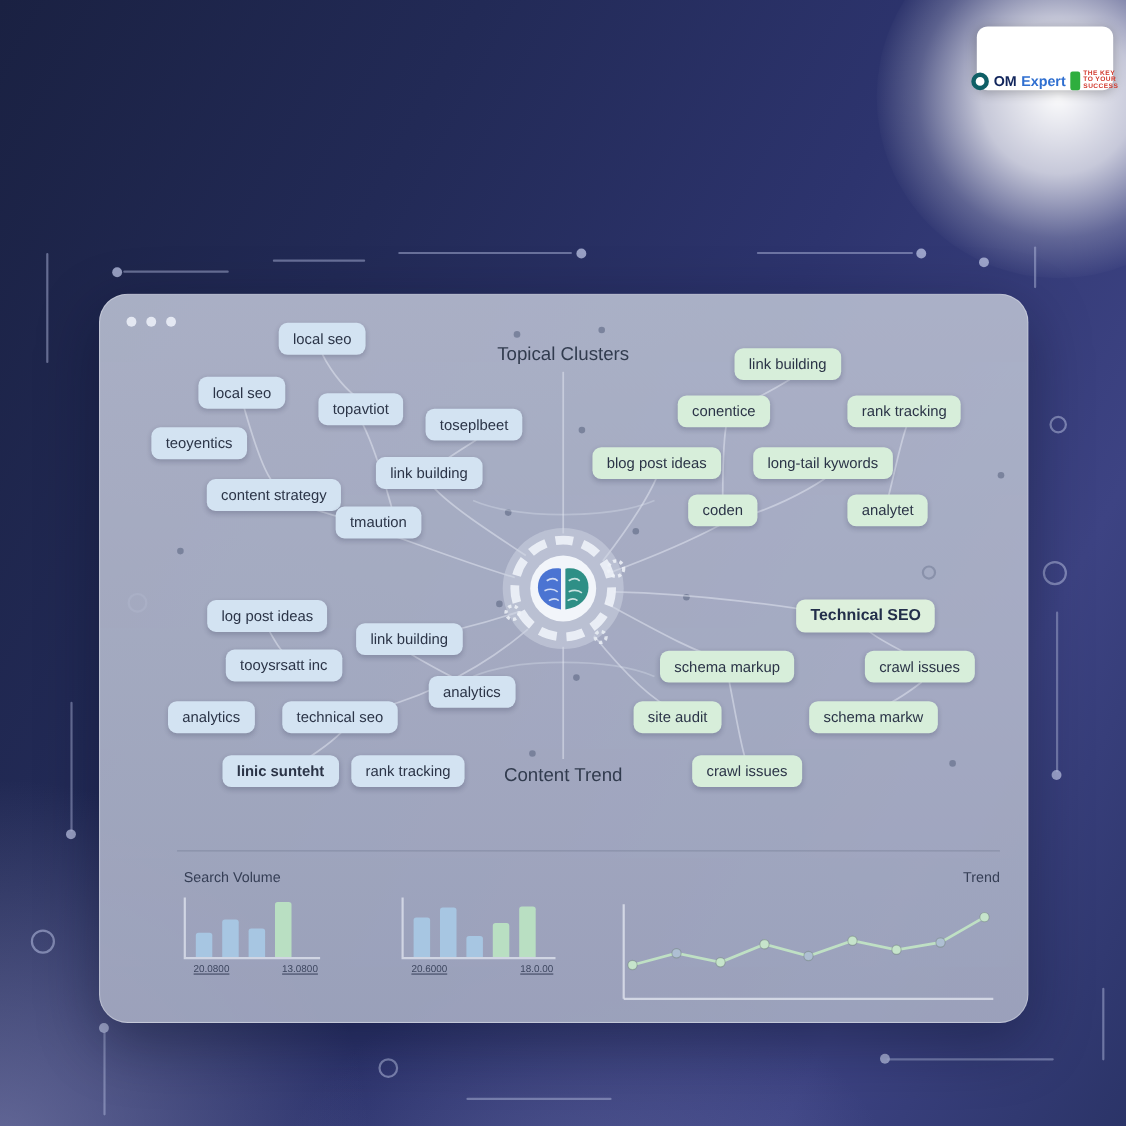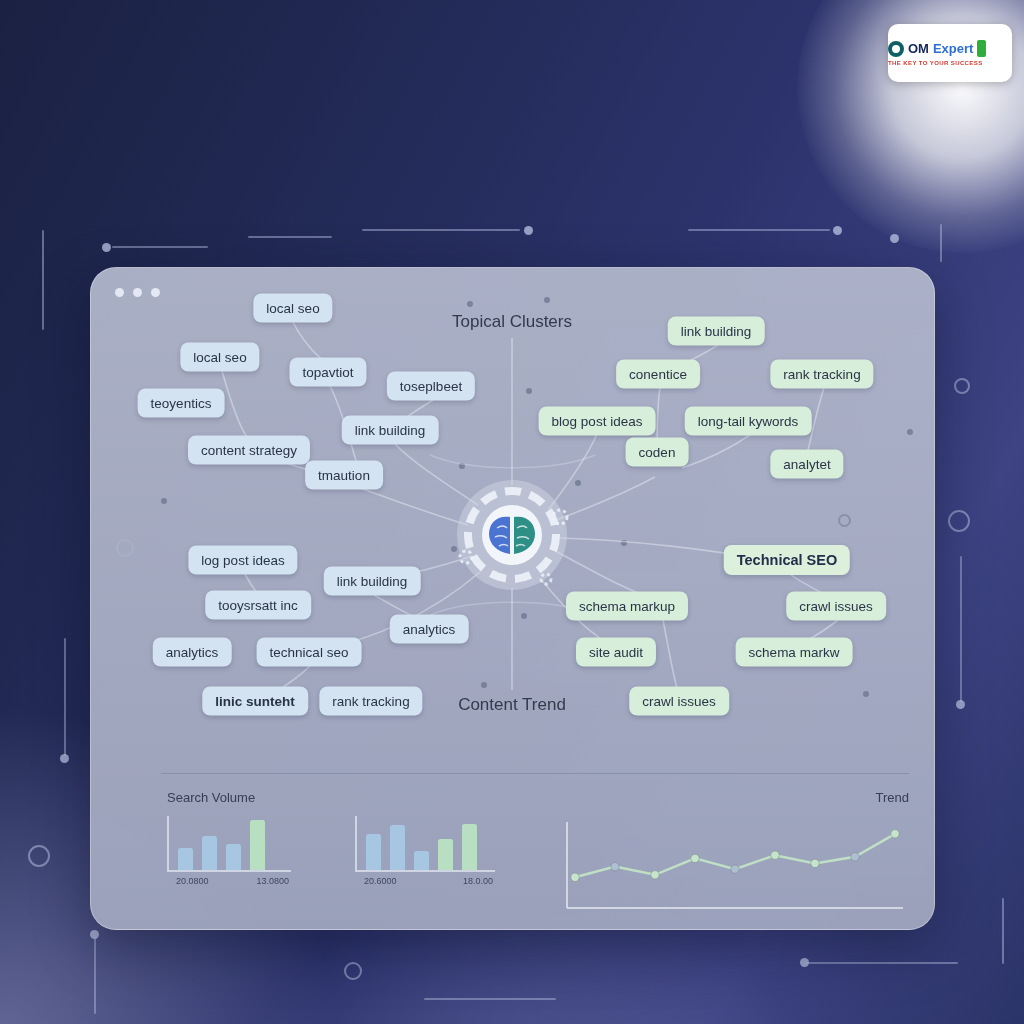--- a/index.html
+++ b/index.html
@@ -27,21 +27,21 @@
   .title {
     position: absolute; left: 104px; top: 66px; width: 720px;
     font-size: 44px; font-weight: 700; color: #15182d;
     line-height: 1.25; letter-spacing: -1px; z-index: 2;
   }
   
   .logo {
     position: absolute; left: 888px; top: 24px; width: 124px; height: 58px;
     background: #ffffff; border-radius: 10px;
     box-shadow: 0 2px 10px rgba(0,0,0,0.25);
-    display: flex; flex-direction: column; align-items: flex-start; justify-content: center;
+    display: flex; flex-direction: row; align-items: flex-end; justify-content: center;
     gap: 3px; z-index: 3;
   }
   .logo-row { display: flex; align-items: center; gap: 4px; }
   .logo-ring { width: 16px; height: 16px; border: 4px solid #0f5f66; border-radius: 50%; background: #fff; }
   .logo-om { font-weight: 700; font-size: 13px; color: #12265c; }
   .logo-expert { font-weight: 700; font-size: 13px; color: #2f6fd0; }
   .logo-key { width: 9px; height: 17px; background: #2fae3e; border-radius: 2px; }
   .logo-tagline { font-size: 6px; font-weight: 700; color: #d23a2e; letter-spacing: 0.4px; }
   
   .deco { position: absolute; z-index: 1; border-radius: 3px; }
@@ -91,21 +91,21 @@
   .chart-title { font-size: 13px; color: #353e55; margin-bottom: 12px; height: 14px; }
   .bars {
     display: flex; align-items: flex-end; gap: 9px; height: 56px;
     border-left: 2px solid rgba(226,230,240,0.75);
     border-bottom: 2px solid rgba(226,230,240,0.75);
     padding: 0 4px 0 9px;
   }
   .bar { width: 15px; border-radius: 2.5px 2.5px 0 0; }
   .bar-blue { background: #a7c6e2; }
   .bar-green { background: #b9dfc2; }
-  .xlabels { display: flex; justify-content: space-between; padding: 4px 2px 0 9px; font-size: 9px; color: #3e4760; }
+  .xlabels { display: flex; justify-content: space-between; padding: 4px 2px 0 9px; font-size: 9px; color: #3e4760; text-decoration: underline; }
   .axis { stroke: rgba(226,230,240,0.78); stroke-width: 2; }
 </style>
 </head>
 <body>
 
 <div id="canvas">
 
   <div class="glow"></div>
 
 
@@ -174,21 +174,21 @@
             <div class="bar bar-blue" style="height: 22px;"></div>
             <div class="bar bar-blue" style="height: 34px;"></div>
             <div class="bar bar-blue" style="height: 26px;"></div>
             <div class="bar bar-green" style="height: 50px;"></div>
           </div>
         <div class="xlabels" id="xlabels-a">
             <span>20.0800</span>
             <span>13.0800</span>
           </div>
       </div>
-      <div class="chart-block" style="left:194px;width:140px;padding-top:26px;">
+      <div class="chart-block" style="left:204px;width:140px;padding-top:26px;">
         <div class="bars" id="bars-b">
             <div class="bar bar-blue" style="height: 36px;"></div>
             <div class="bar bar-blue" style="height: 45px;"></div>
             <div class="bar bar-blue" style="height: 19px;"></div>
             <div class="bar bar-green" style="height: 31px;"></div>
             <div class="bar bar-green" style="height: 46px;"></div>
           </div>
         <div class="xlabels" id="xlabels-b">
             <span>20.6000</span>
             <span>18.0.00</span>
@@ -263,32 +263,32 @@
       <div class="pill pill-blue" style="left: 431px; top: 386px;">toseplbeet</div>
       <div class="pill pill-blue" style="left: 181px; top: 403px;">teoyentics</div>
       <div class="pill pill-blue" style="left: 390px; top: 430px;">link building</div>
       <div class="pill pill-blue" style="left: 249px; top: 450px;">content strategy</div>
       <div class="pill pill-blue" style="left: 344px; top: 475px;">tmaution</div>
       <div class="pill pill-green" style="left: 716px; top: 331px;">link building</div>
       <div class="pill pill-green" style="left: 658px; top: 374px;">conentice</div>
       <div class="pill pill-green" style="left: 822px; top: 374px;">rank tracking</div>
       <div class="pill pill-green" style="left: 597px; top: 421px;">blog post ideas</div>
       <div class="pill pill-green" style="left: 748px; top: 421px;">long-tail kywords</div>
-      <div class="pill pill-green" style="left: 657px; top: 452px;">coden</div>
+      <div class="pill pill-green" style="left: 657px; top: 464px;">coden</div>
       <div class="pill pill-green" style="left: 807px; top: 464px;">analytet</div>
       <div class="pill pill-blue" style="left: 243px; top: 560px; text-align: center;">log post ideas</div>
       <div class="pill pill-blue" style="left: 372px; top: 581px;">link building</div>
       <div class="pill pill-blue" style="left: 258px; top: 605px;">tooysrsatt inc</div>
       <div class="pill pill-blue" style="left: 429px; top: 629px;">analytics</div>
       <div class="pill pill-blue" style="left: 192px; top: 652px;">analytics</div>
       <div class="pill pill-blue" style="left: 309px; top: 652px;">technical seo</div>
       <div class="pill pill-blue" style="left: 255px; top: 701px; font-weight: bold;">linic sunteht</div>
       <div class="pill pill-blue" style="left: 371px; top: 701px;">rank tracking</div>
       <div class="pill pill-green-bold" style="left: 787px; top: 560px;">Technical SEO</div>
-      <div class="pill pill-green" style="left: 627px; top: 606px;">schema markup</div>
+      <div class="pill pill-green" style="left: 661px; top: 606px;">schema markup</div>
       <div class="pill pill-green" style="left: 836px; top: 606px;">crawl issues</div>
       <div class="pill pill-green" style="left: 616px; top: 652px;">site audit</div>
       <div class="pill pill-green" style="left: 794px; top: 652px;">schema markw</div>
       <div class="pill pill-green" style="left: 679px; top: 701px;">crawl issues</div>
     </div>
 
   <div class="map-label" style="left:512px;top:322px;">Topical Clusters</div>
   <div class="map-label" style="left:512px;top:705px;">Content Trend</div>
 
 </div>

